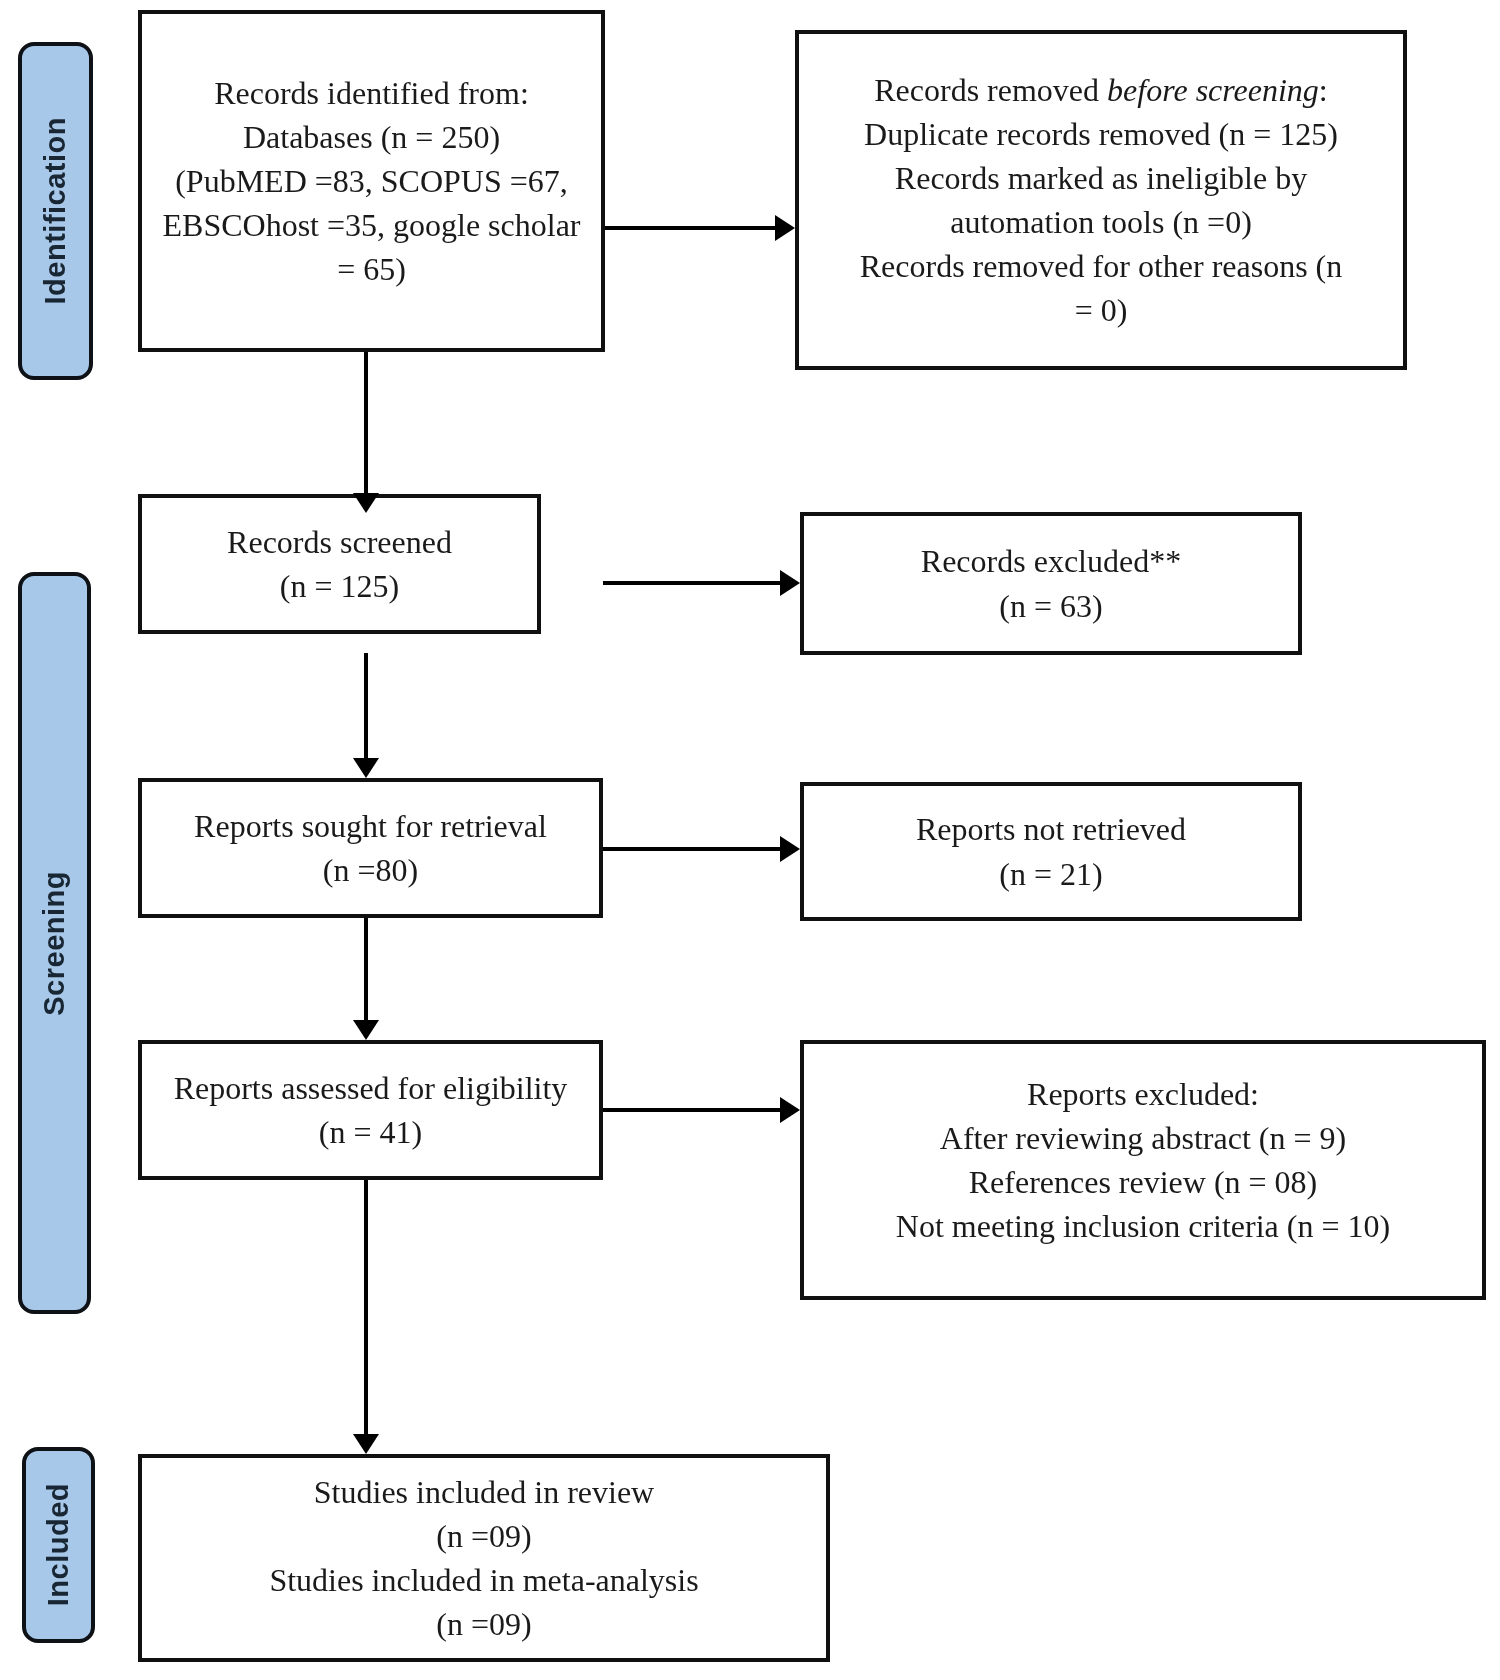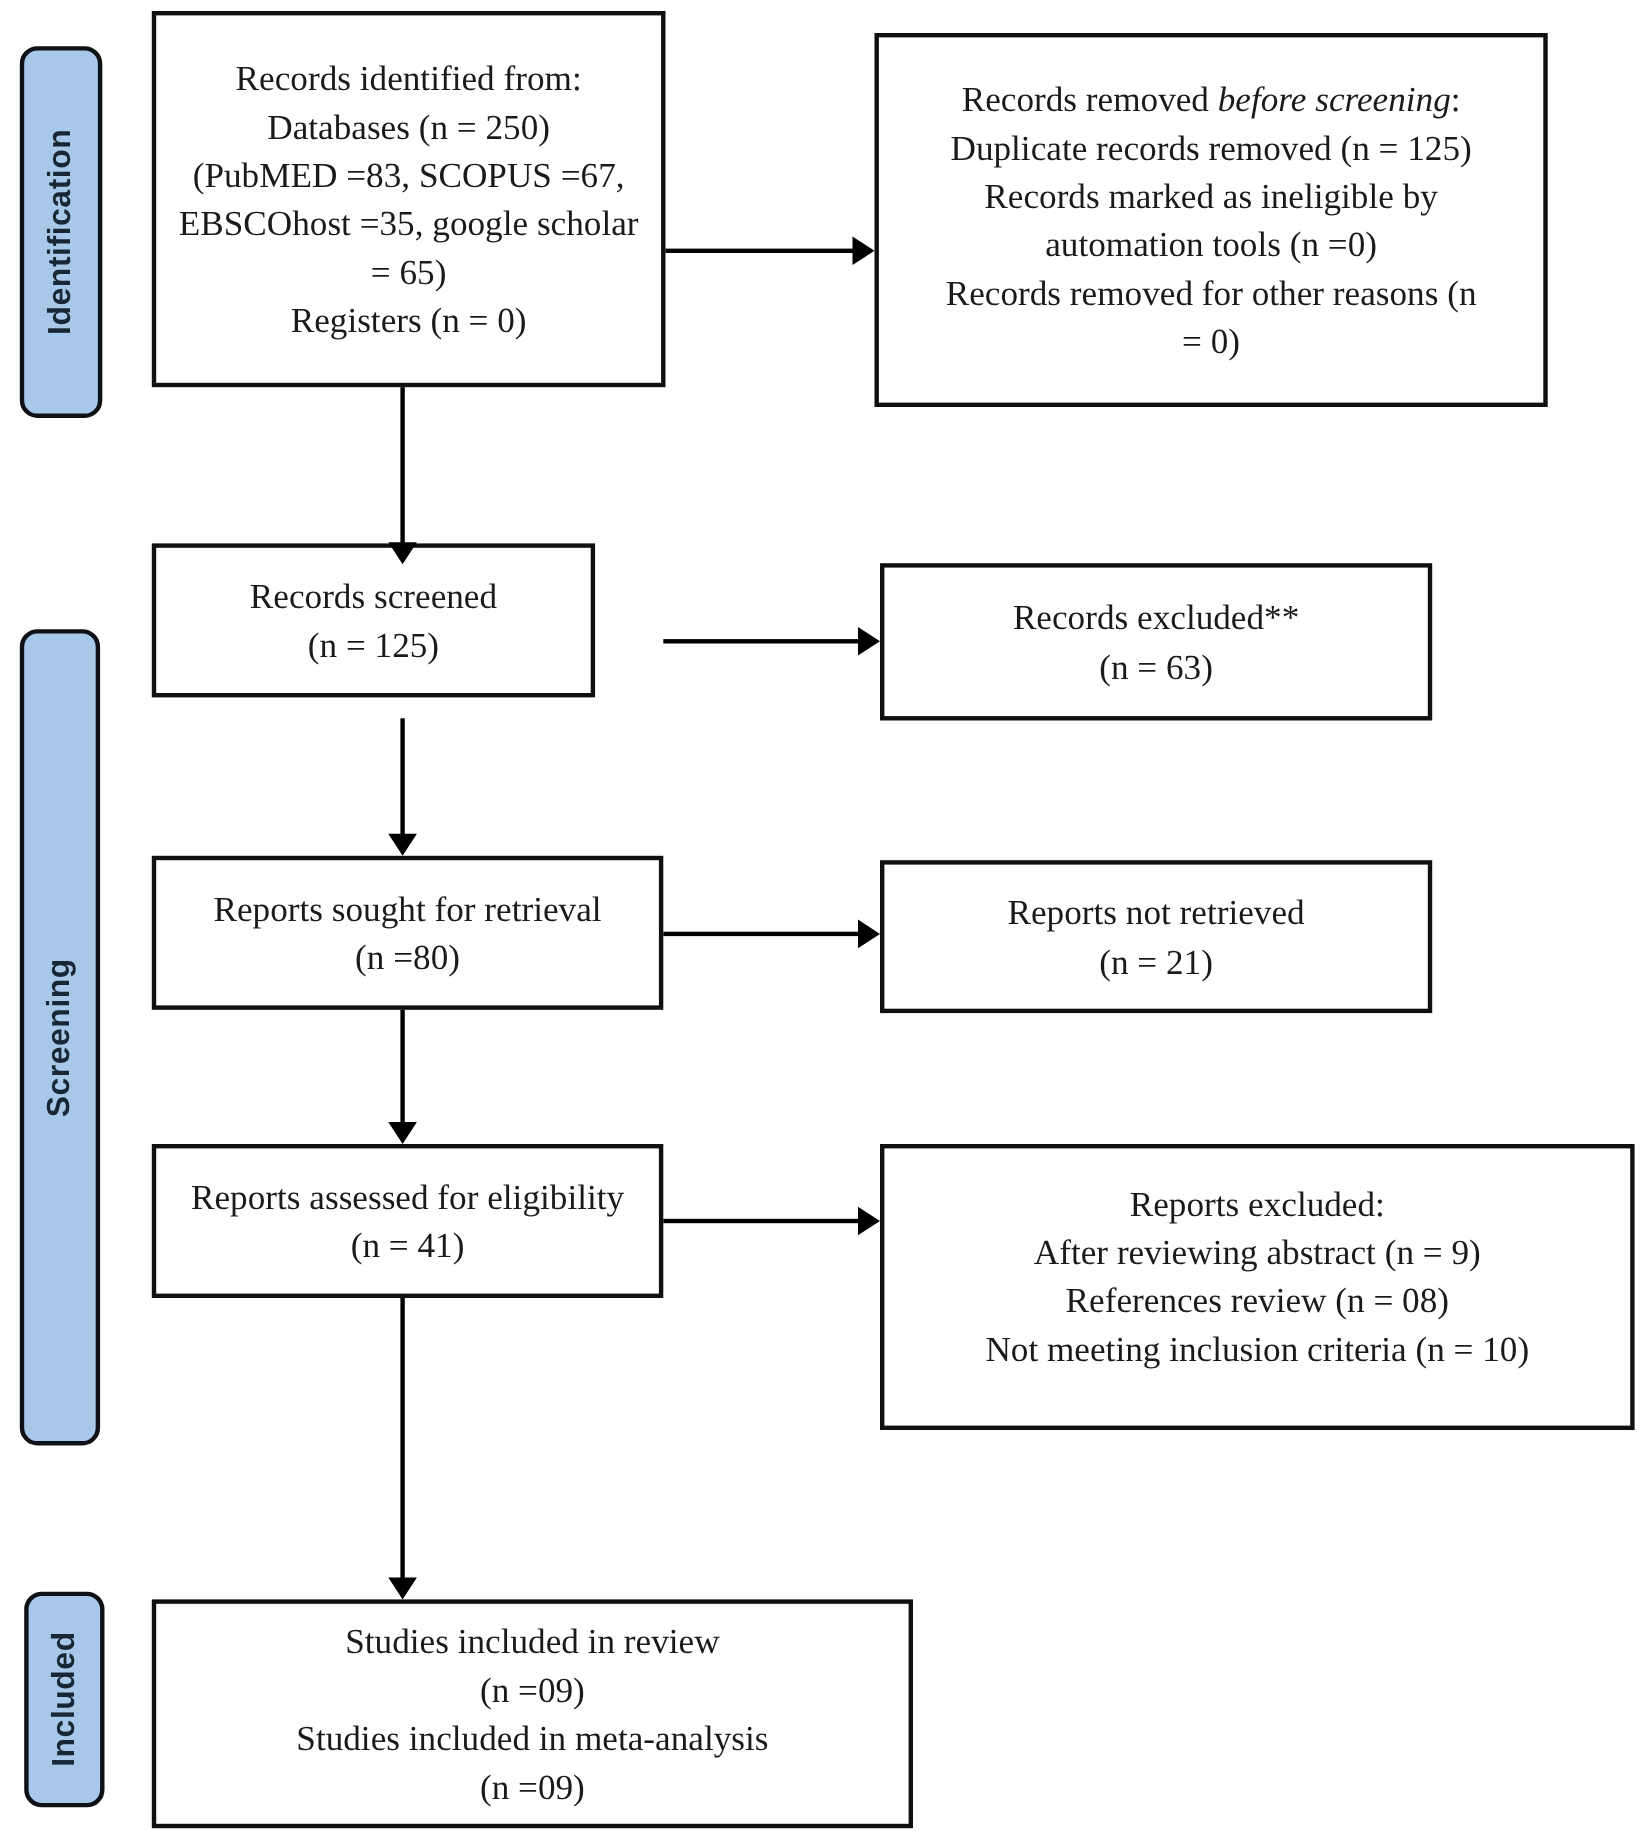--- a/index.html
+++ b/index.html
@@ -90,21 +90,20 @@
   <div class="stage-bar" style="left:22px; top:1447px; width:73px; height:196px;">
     <span class="stage-text">Included</span>
   </div>
 
   <div class="flow-box" style="left:138px; top:10px; width:467px; height:342px;">
     <div class="tline">Records identified from:</div>
     <div class="tline">Databases (n = 250)</div>
     <div class="tline">(PubMED =83, SCOPUS =67,</div>
     <div class="tline">EBSCOhost =35, google scholar</div>
     <div class="tline">= 65)</div>
-    <div class="tline">Registers (n = 0)</div>
   </div>
 
   <div class="flow-box" style="left:795px; top:30px; width:612px; height:340px;">
     <div class="tline"><span>Records removed </span><i>before screening</i><span>:</span></div>
     <div class="tline">Duplicate records removed (n = 125)</div>
     <div class="tline">Records marked as ineligible by</div>
     <div class="tline">automation tools (n =0)</div>
     <div class="tline">Records removed for other reasons (n</div>
     <div class="tline">= 0)</div>
   </div>

